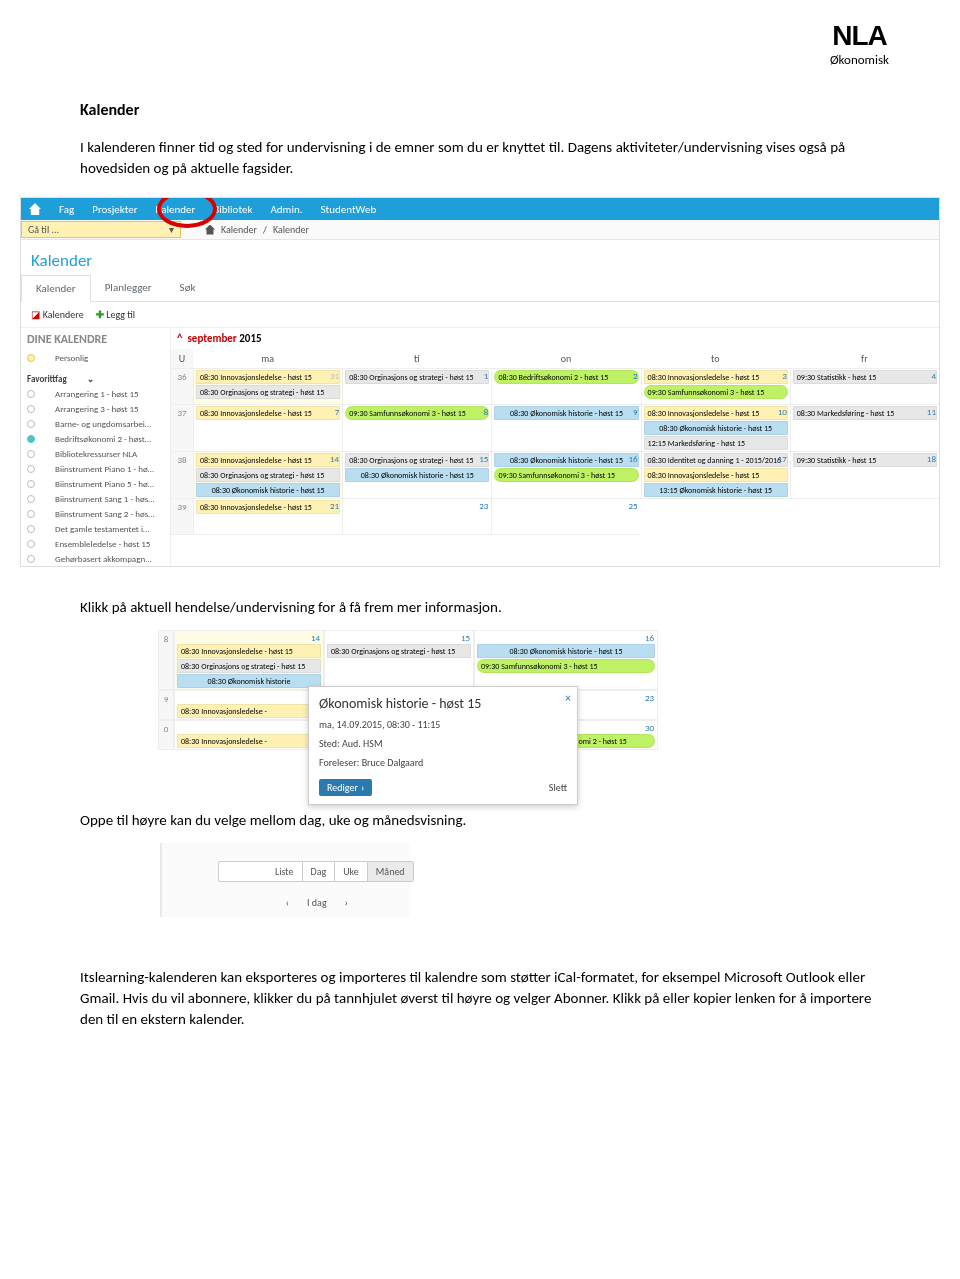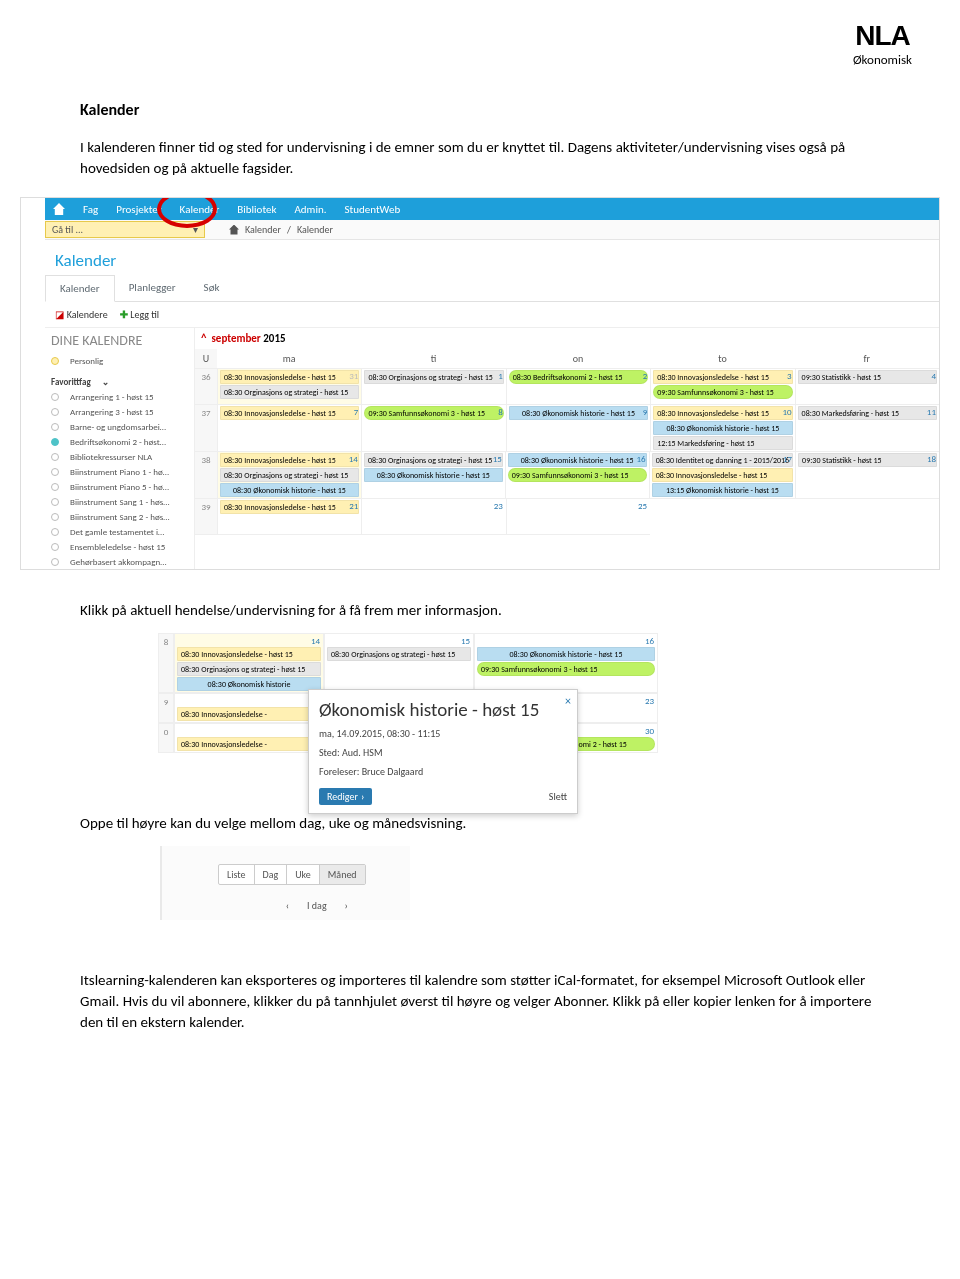--- a/index.html
+++ b/index.html
@@ -1,44 +1,44 @@
 <!DOCTYPE html>
 <html><head>
 <meta charset="utf-8">
 <style>
   * { box-sizing: border-box; margin: 0; padding: 0; }
   body { font-family: Calibri, Arial, sans-serif; background: #fff; color: #000; width: 960px; margin: 0 auto; }
   .page { padding: 30px 80px 40px 80px; }
-  .logo { position: absolute; top: 20px; right: 48px; text-align: center; }
+  .logo { position: absolute; top: 20px; right: 71px; text-align: center; }
   .logo-main { font-family: Arial, sans-serif; font-weight: 900; font-size: 28px; letter-spacing: -1px; }
   .logo-sub { font-size: 13px; }
   h1 { font-size: 16px; font-weight: bold; margin-bottom: 18px; margin-top: 70px; }
   p.doc { font-size: 15px; line-height: 1.4; margin-bottom: 12px; }
 
   
-  .shot { border: 1px solid #ddd; font-size: 10px; background: #fff; margin: 18px 8px 30px 0; position: relative; overflow: hidden; padding-left: 24px; }
+  .shot { border: 1px solid #ddd; font-size: 10px; background: #fff; margin: 18px 8px 30px 0; position: relative; overflow: hidden; }
   .topnav { background: #1e9fda; color: #fff; display: flex; align-items: center; height: 22px; padding: 0 8px; gap: 18px; font-size: 11px; }
   .topnav .home-ic { width: 12px; height: 12px; background: #fff; clip-path: polygon(50% 0, 100% 50%, 85% 50%, 85% 100%, 15% 100%, 15% 50%, 0 50%); }
   .circle-hl { position: absolute; left: 136px; top: -8px; width: 60px; height: 38px; border: 4px solid #d60000; border-radius: 50%; pointer-events: none; z-index: 5; }
   .subnav { background: #fafafa; border-bottom: 1px solid #e5e5e5; display: flex; align-items: center; height: 20px; font-size: 10px; color: #555; }
   .goto { background: #fff0b3; border: 1px solid #e7c94b; padding: 1px 6px; width: 160px; display: flex; justify-content: space-between; }
   .crumb { margin-left: 24px; display: flex; gap: 6px; align-items: center; }
   .crumb-ic { width: 10px; height: 10px; background: #555; clip-path: polygon(50% 0, 100% 50%, 85% 50%, 85% 100%, 15% 100%, 15% 50%, 0 50%); }
   .mod-title { color: #1e9fda; font-size: 17px; padding: 10px 10px 4px 10px; }
   .tabs { display: flex; border-bottom: 1px solid #e0e0e0; font-size: 11px; }
   .tab { padding: 6px 14px; color: #5f6a72; }
   .tab.active { background: #fff; border: 1px solid #e0e0e0; border-bottom: 1px solid #fff; margin-bottom: -1px; }
   .toolbar2 { display: flex; gap: 12px; padding: 6px 10px; border-bottom: 1px solid #eee; font-size: 10px; color: #333; align-items: center; }
   .pin-ic { color: #c00; }
   .plus-ic { color: #2a9d2a; font-weight: bold; }
 
   .cal-body { display: flex; }
   .side { width: 150px; border-right: 1px solid #eee; font-size: 9px; color: #555; padding: 4px 4px 0 6px; }
-  .side-hdr { font-weight: normal; color: #888; font-size: 14px; margin-bottom: 4px; }
-  .side-item { display: flex; align-items: center; gap: 11px; padding: 2px 0; white-space: nowrap; overflow: hidden; text-overflow: ellipsis; }
+  .side-hdr { font-weight: bold; color: #888; font-size: 12px; margin-bottom: 4px; }
+  .side-item { display: flex; align-items: center; gap: 20px; padding: 2px 0; white-space: nowrap; overflow: hidden; text-overflow: ellipsis; }
   .bullet { width: 8px; height: 8px; border-radius: 50%; border: 1px solid #bbb; flex: 0 0 8px; }
   .bullet.teal { background: #4ec3c8; border-color: #4ec3c8; }
   .bullet.yellow { background: #fff0b3; border-color: #e7c94b; }
   .fav { font-weight: bold; color: #444; margin-top: 6px; }
 
   .grid { flex: 1; font-size: 9px; }
   .month-lbl { padding: 4px 6px; font-size: 11px; }
   .month-lbl .chev { color: #c00; font-weight: bold; }
   .month-lbl .red { color: #c00; font-weight: bold; }
   .ghead { display: grid; grid-template-columns: 22px repeat(5, 1fr); border-bottom: 1px solid #eee; }
@@ -54,31 +54,31 @@
   .ev.yl { background: #fff0b3; }
   .ev.gr { background: #e7e7e7; }
   .ev.te { background: #bef264; border-radius: 7px; }
   .ev.bl { background: #b9ddf1; text-align: center; }
 
   
   .shot2 { width: 500px; border: none; margin: 6px 0 0 78px; font-size: 9px; position: relative; }
   .s2cell { border: 1px solid #eee; min-height: 30px; padding-top: 12px; position: relative; }
   .s2cell.today { background: #fffce6; }
   .popup { position: absolute; left: 150px; top: 56px; width: 270px; background: #fff; border: 1px solid #ccc; box-shadow: 0 2px 6px rgba(0,0,0,0.2); padding: 8px 10px; font-size: 10px; color: #444; z-index: 10; }
-  .popup .pt { font-size: 19px; color: #333; }
+  .popup .pt { font-size: 14px; color: #333; }
   .popup .px { position: absolute; right: 6px; top: 4px; color: #2a7ab0; font-size: 12px; }
   .popup .pl { margin: 6px 0 0 0; font-size: 10px; }
   .popup .pfoot { display: flex; justify-content: space-between; margin-top: 10px; align-items: center; }
   .popup .redbtn { background: #2a7ab0; color: #fff; padding: 2px 8px; border-radius: 2px; font-size: 10px; display: inline-flex; align-items: center; gap: 3px; }
   .wkcol { width: 16px; background: #f7f7f7; color: #888; text-align: center; padding-top: 2px; border: 1px solid #eee; }
   .s2row { display: grid; grid-template-columns: 16px 150px 150px 184px; }
 
   
   .shot3 { width: 250px; margin: 6px 0 14px 80px; background: #fbfbfb; border-left: 2px solid #e9e9e9; padding: 18px 16px 8px 16px; font-size: 10px; }
-  .viewtabs { display: inline-flex; background: #fff; border: 1px solid #ccc; border-radius: 2px; overflow: hidden; margin-left: 40px; }
+  .viewtabs { display: inline-flex; background: #fff; border: 1px solid #ccc; border-radius: 2px; overflow: hidden; margin-left: 40px; padding-left: 48px; }
   .viewtabs span { padding: 3px 8px; border-right: 1px solid #ccc; color: #555; }
   .viewtabs span:last-child { border-right: none; background: #eaeaea; }
   .pager { display: flex; gap: 18px; align-items: center; justify-content: flex-end; margin: 14px 46px 0 0; color: #555; }
 </style>
 </head>
 <body>
 
 <div class="logo">
   <div class="logo-main">NLA</div>
   <div class="logo-sub">Økonomisk</div>

